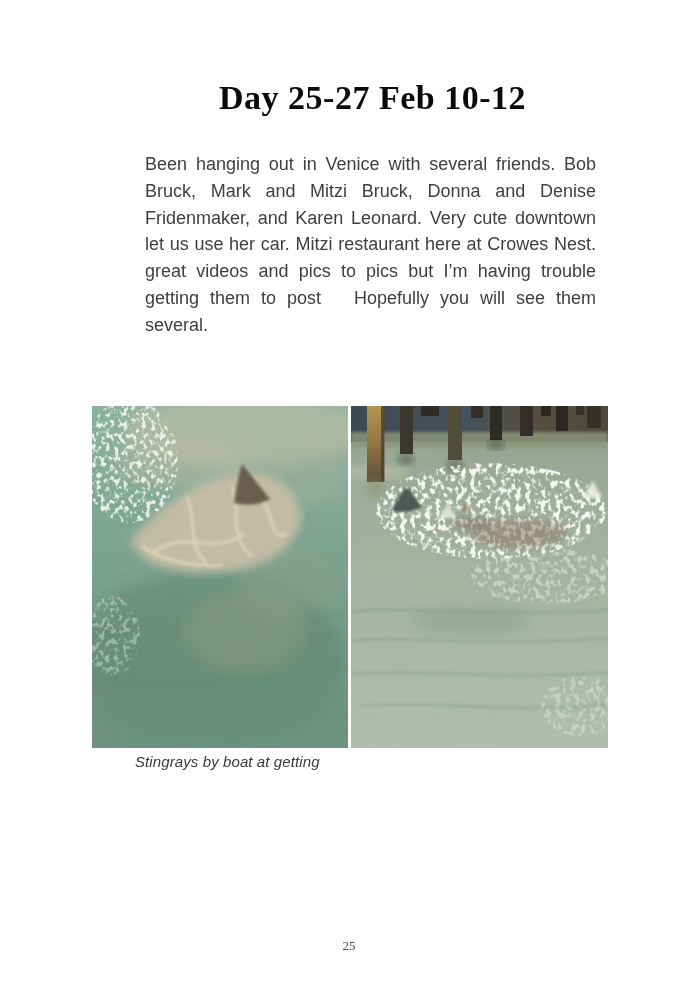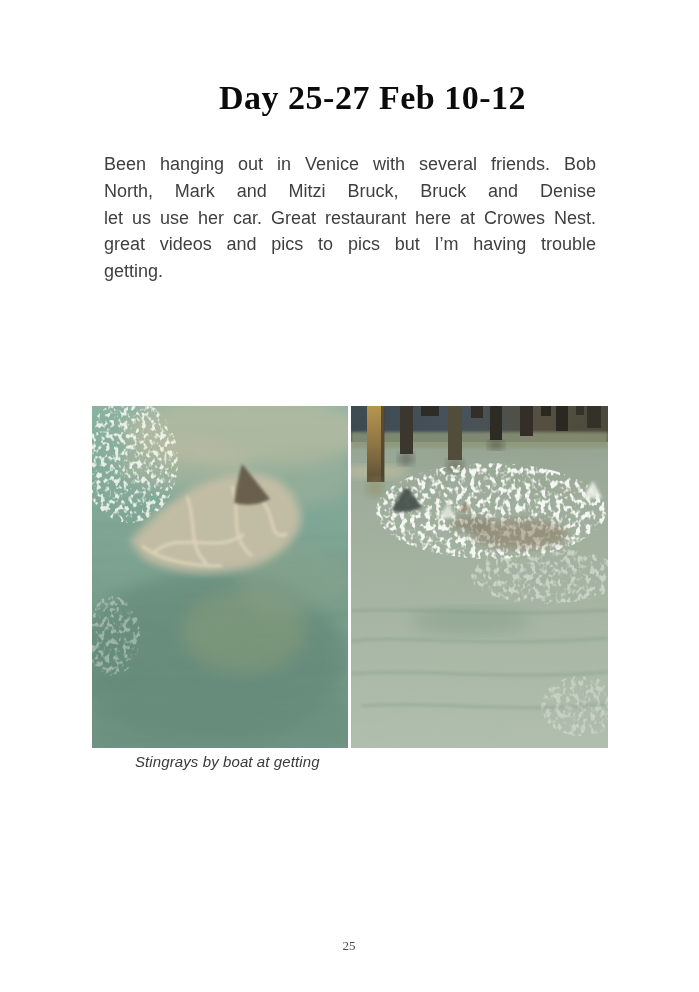--- a/index.html
+++ b/index.html
@@ -32,20 +32,21 @@
     left: 104px;
     width: 492px;
     font-size: 18px;
     line-height: 26.8px;
     color: #3f3f3f;
   }
   .para-line {
     text-align: justify;
     text-align-last: justify;
     white-space: normal;
+    margin-left: 41px;
   }
   .para-line.last {
     text-align-last: left;
   }
   .photo {
     position: absolute;
     top: 406px;
     height: 342px;
     overflow: hidden;
     background: #7ca392;
@@ -75,24 +76,26 @@
 </style>
 </head>
 <body>
 
 <div class="page">
 
   <div class="title">Day 25-27 Feb 10-12</div>
 
   <div class="paragraph">
     <div class="para-line">Been hanging out in Venice with several friends. Bob</div>
-    <div class="para-line">North, Mark and Mitzi Bruck, Bruck and Denise</div>
-    <div class="para-line">let us use her car. Great restaurant here at Crowes Nest.</div>
+    <div class="para-line">Bruck, Mark and Mitzi Bruck, Donna and Denise</div>
+    <div class="para-line">Fridenmaker, and Karen Leonard. Very cute downtown</div>
+    <div class="para-line">let us use her car. Mitzi restaurant here at Crowes Nest.</div>
     <div class="para-line">great videos and pics to pics but I’m having trouble</div>
-    <div class="para-line last">getting.</div>
+    <div class="para-line">getting them to post &nbsp; Hopefully you will see them</div>
+    <div class="para-line last">several.</div>
   </div>
 
   <div class="photo photo-left">
     <svg viewBox="0 0 256 342" preserveAspectRatio="none">
       <defs>
         <linearGradient id="lw" x1="0" y1="0" x2="0" y2="1">
           <stop offset="0" stop-color="#8ab1a0"></stop>
           <stop offset="0.35" stop-color="#7ca392"></stop>
           <stop offset="0.7" stop-color="#719684"></stop>
           <stop offset="1" stop-color="#6d9180"></stop>

